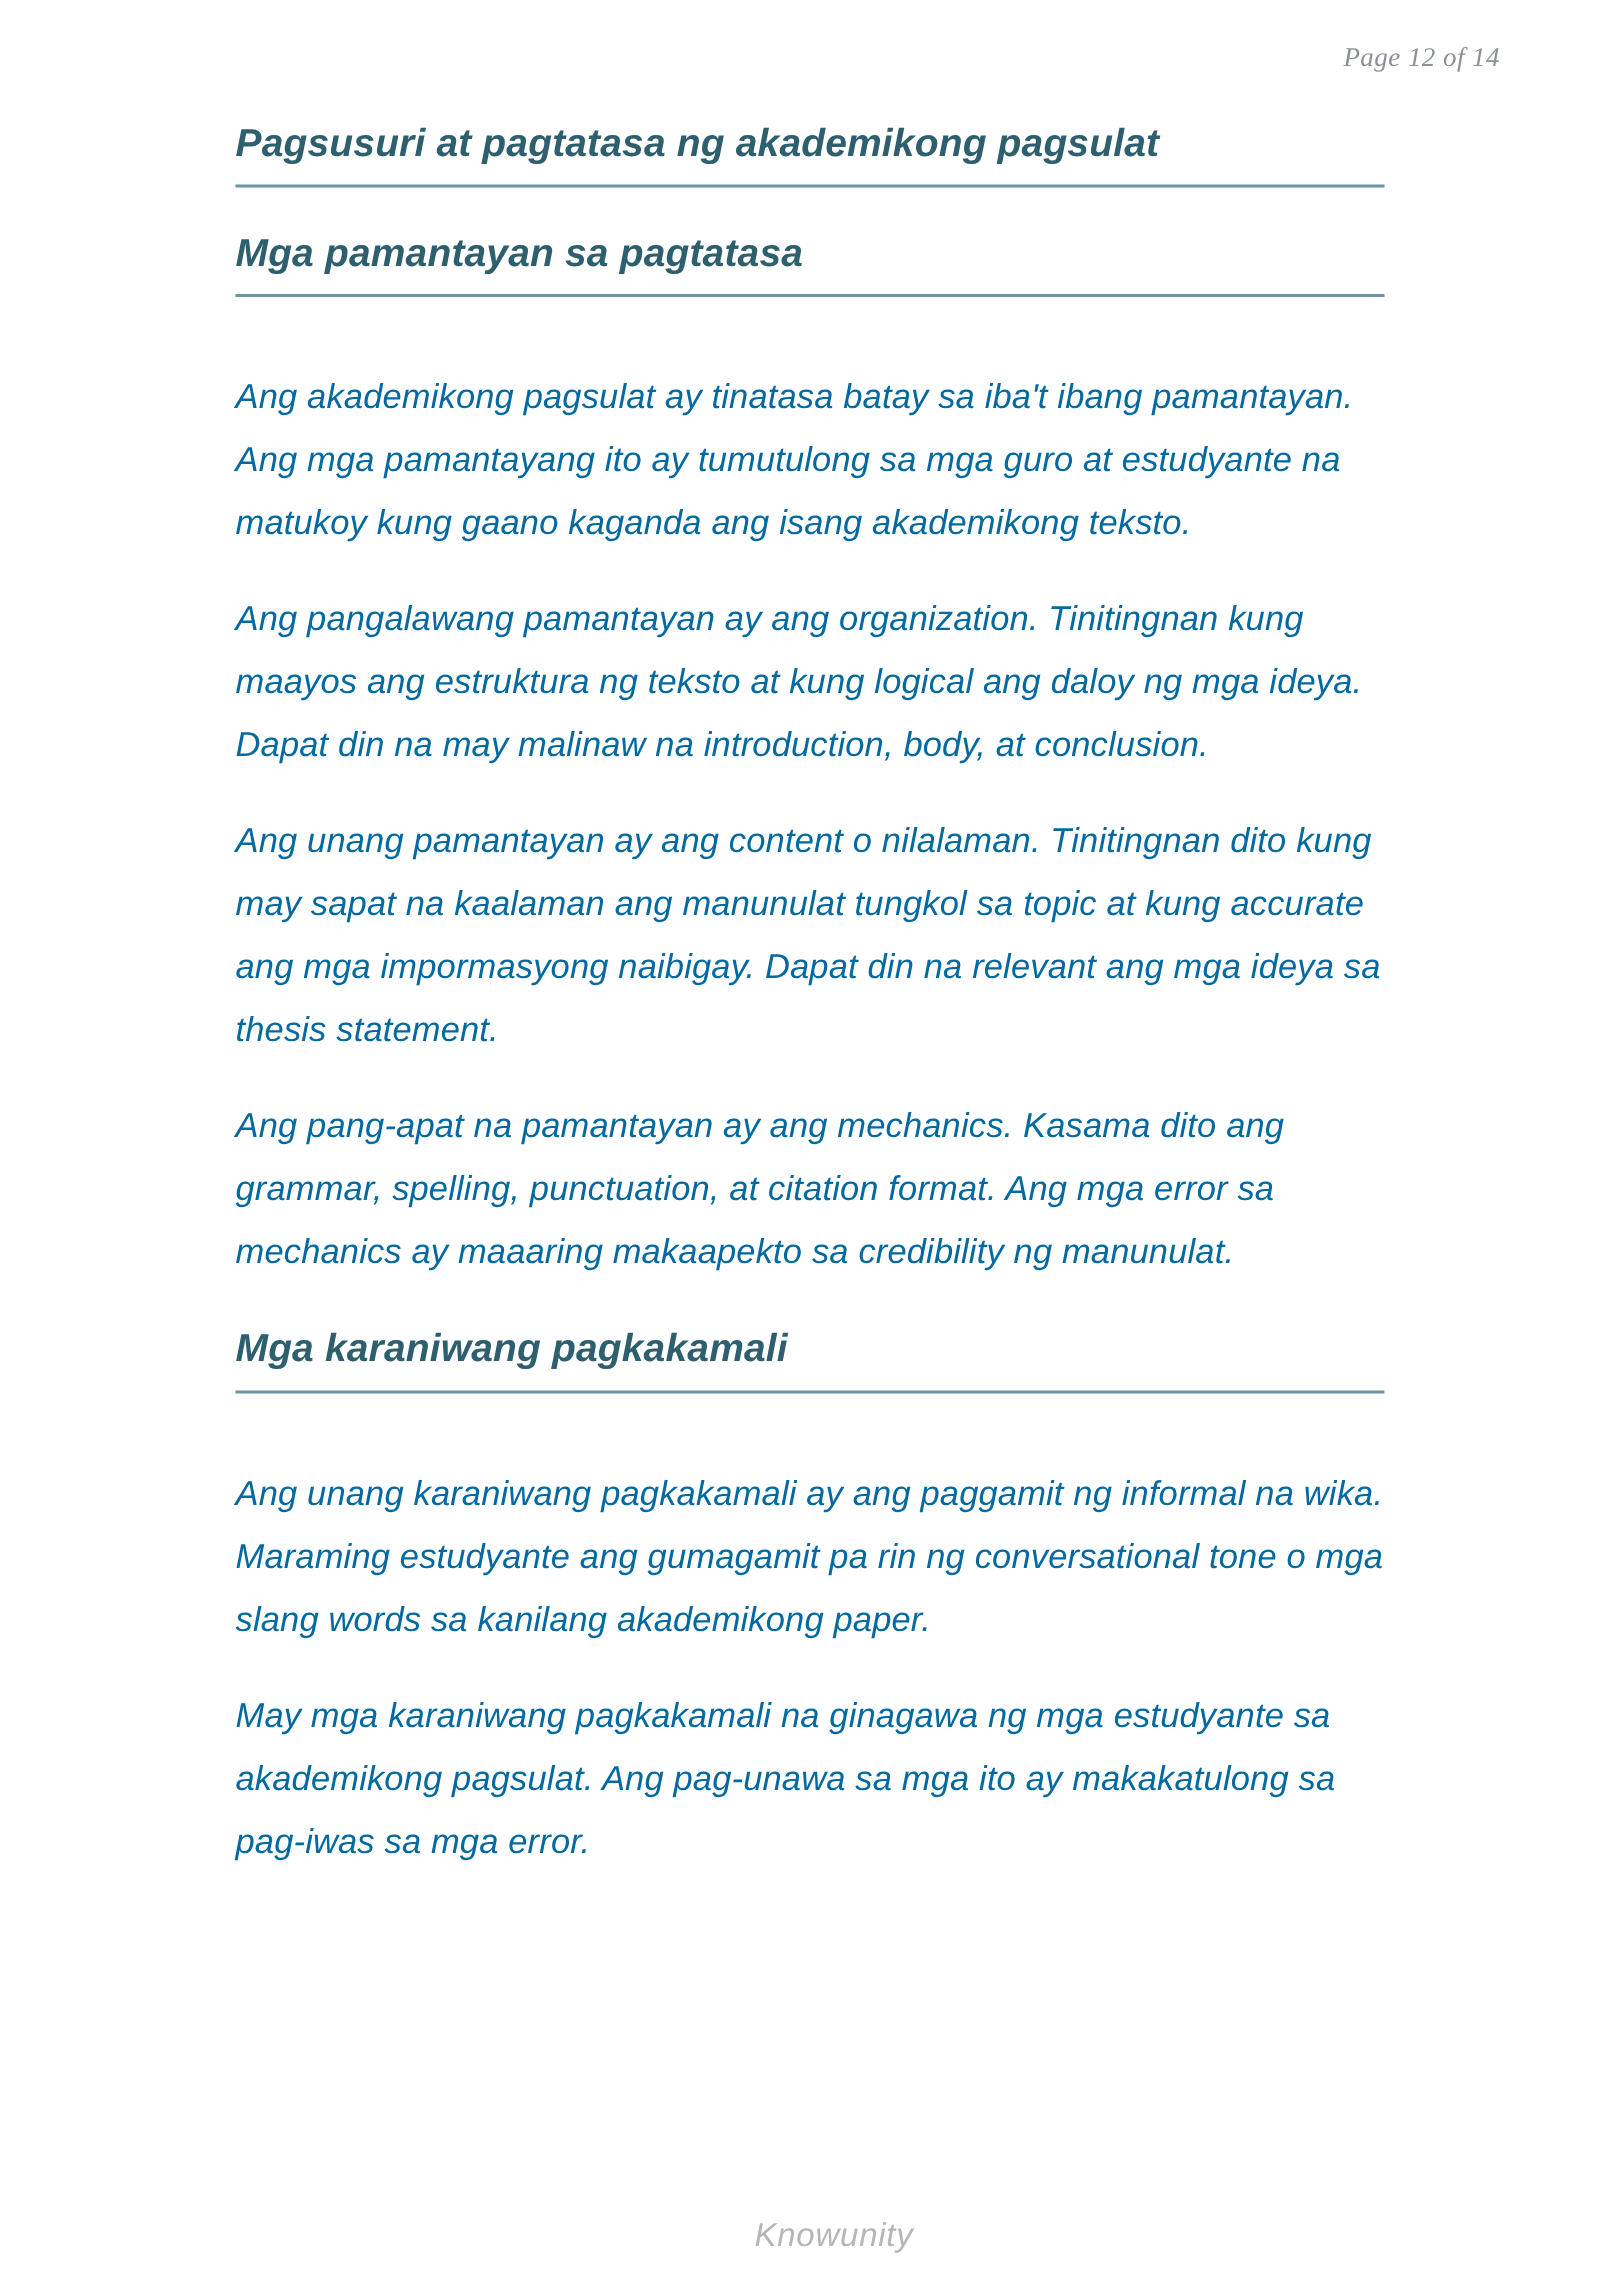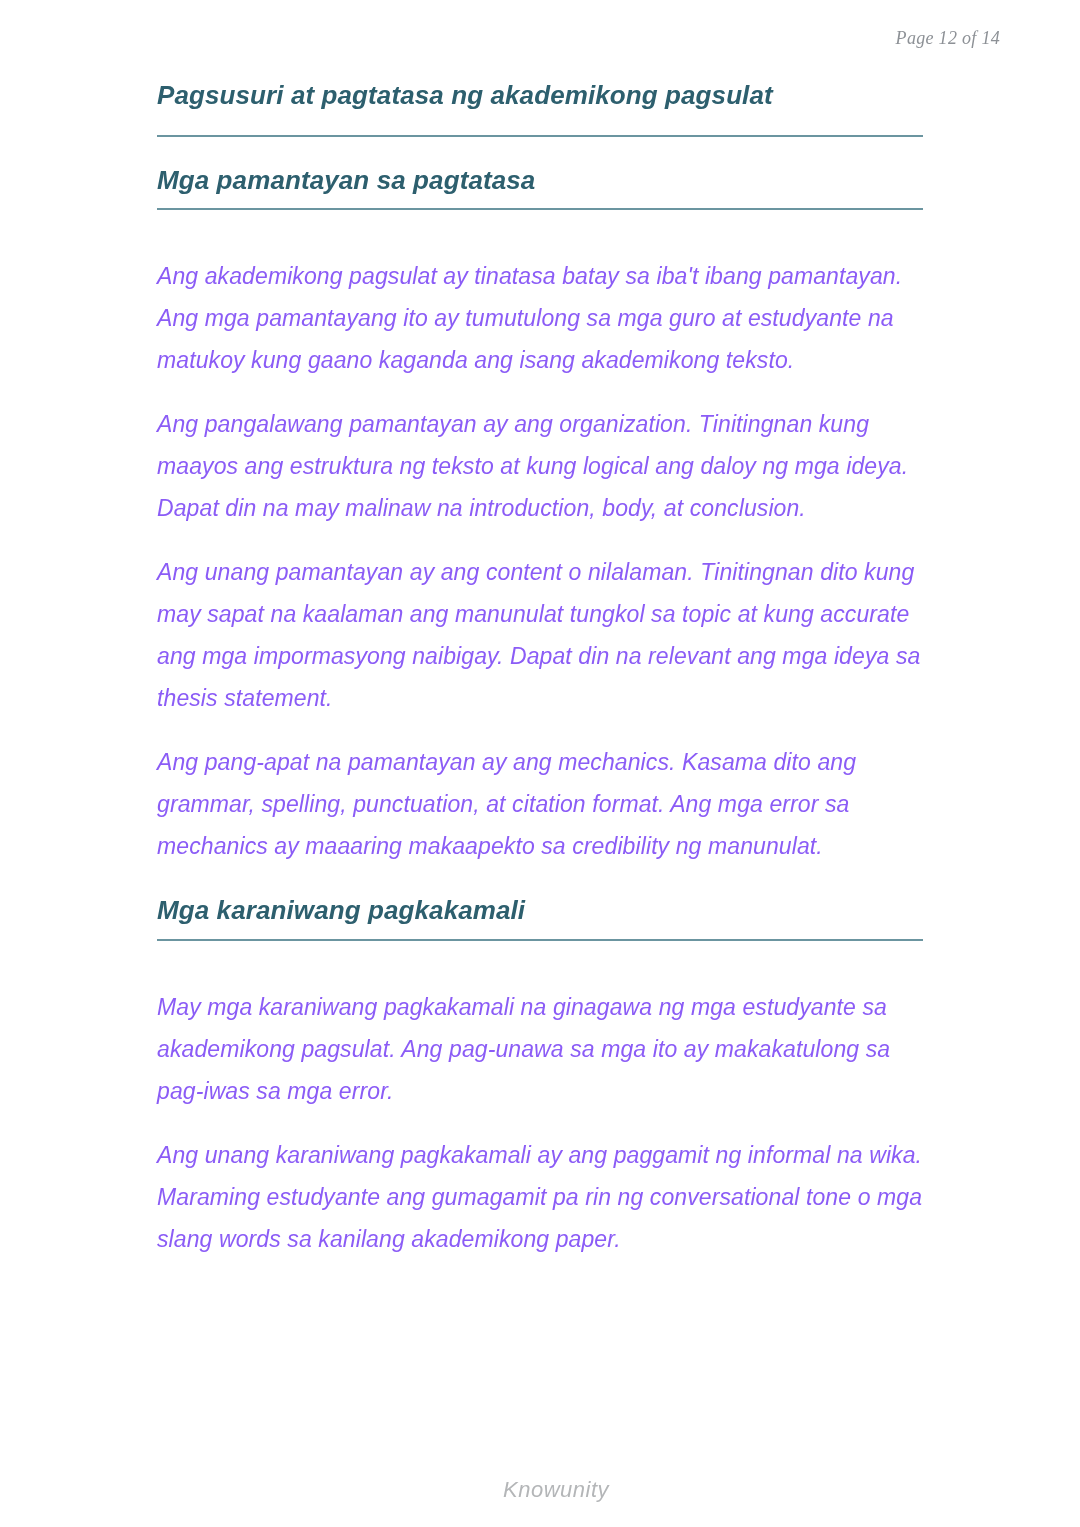--- a/index.html
+++ b/index.html
@@ -25,41 +25,41 @@
     top: 0;
     left: 157px;
     width: 766px;
   }
   .doc-title {
     margin-top: 80px;
     font-size: 26px;
     font-weight: 700;
     line-height: 1.2;
     color: #2d5f6e;
-    padding-bottom: 24px;
+    padding-bottom: 12px;
     border-bottom: 2px solid #6b95a0;
     letter-spacing: 0.1px;
   }
   .section-heading {
     margin-top: 28px;
     font-size: 26px;
     font-weight: 700;
     line-height: 1.2;
     color: #2d5f6e;
     padding-bottom: 12px;
     border-bottom: 2px solid #6b95a0;
     letter-spacing: 0.1px;
   }
   .section-heading.second {
   }
   .section-body { padding-top: 45px; }
   .section-body p {
     font-size: 23px;
     line-height: 42px;
-    color: #8b5cf6;
+    color: #0369a1;
     margin: 0 0 22px 0;
     letter-spacing: 0.1px;
   }
   .footer {
     position: absolute;
     bottom: 24px;
     left: 0;
     width: 100%;
     text-align: center;
     padding-left: 32px;
@@ -85,22 +85,22 @@
       <p>Ang akademikong pagsulat ay tinatasa batay sa iba't ibang pamantayan. Ang mga pamantayang ito ay tumutulong sa mga guro at estudyante na matukoy kung gaano kaganda ang isang akademikong teksto.</p>
       <p>Ang pangalawang pamantayan ay ang organization. Tinitingnan kung maayos ang estruktura ng teksto at kung logical ang daloy ng mga ideya. Dapat din na may malinaw na introduction, body, at conclusion.</p>
       <p>Ang unang pamantayan ay ang content o nilalaman. Tinitingnan dito kung may sapat na kaalaman ang manunulat tungkol sa topic at kung accurate ang mga impormasyong naibigay. Dapat din na relevant ang mga ideya sa thesis statement.</p>
       <p>Ang pang-apat na pamantayan ay ang mechanics. Kasama dito ang grammar, spelling, punctuation, at citation format. Ang mga error sa mechanics ay maaaring makaapekto sa credibility ng manunulat.</p>
     </div>
   </section>
 
   <section>
     <h2 class="section-heading second">Mga karaniwang pagkakamali</h2>
     <div class="section-body">
+      <p>Ang unang karaniwang pagkakamali ay ang paggamit ng informal na wika. Maraming estudyante ang gumagamit pa rin ng conversational tone o mga slang words sa kanilang akademikong paper.</p>
       <p>May mga karaniwang pagkakamali na ginagawa ng mga estudyante sa akademikong pagsulat. Ang pag-unawa sa mga ito ay makakatulong sa pag-iwas sa mga error.</p>
-      <p>Ang unang karaniwang pagkakamali ay ang paggamit ng informal na wika. Maraming estudyante ang gumagamit pa rin ng conversational tone o mga slang words sa kanilang akademikong paper.</p>
     </div>
   </section>
 
 </div>
 
 <div class="footer">
   <span class="footer-brand">Knowunity</span>
 </div>
 
 </body></html>

